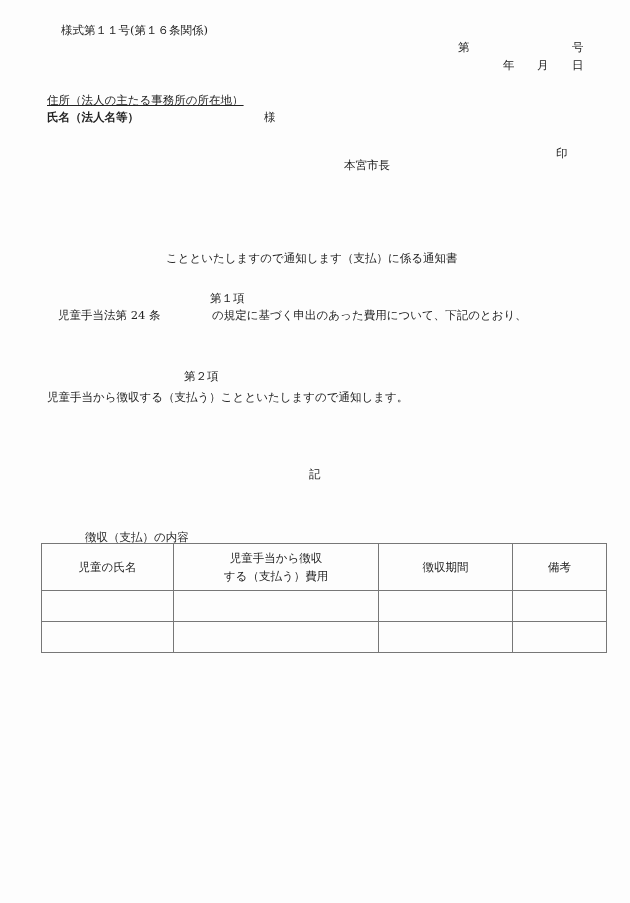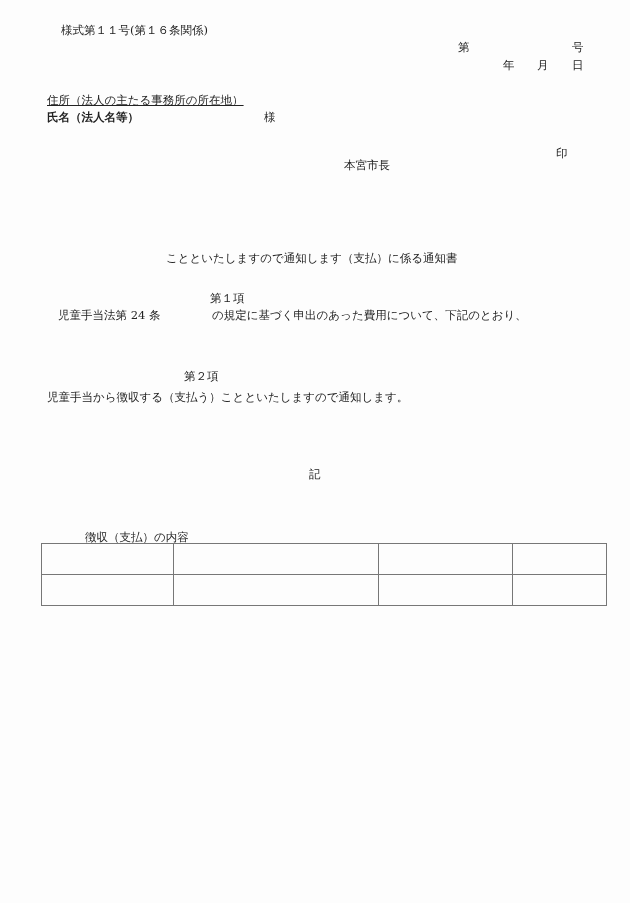--- a/index.html
+++ b/index.html
@@ -71,20 +71,29 @@
   <div class="abs" style="left:47px; top:532px;margin-left:38px;">徴収（支払）の内容</div>
 
   <table class="table">
     <colgroup>
       <col style="width:132px">
       <col style="width:205px">
       <col style="width:134px">
       <col style="width:94px">
     </colgroup>
     <tbody>
+        <tr class="head">
+      <td>児童の氏名</td>
+      <td>
+        <div>児童手当から徴収</div>
+        <div>する（支払う）費用</div>
+      </td>
+      <td>徴収期間</td>
+      <td>備考</td>
+    </tr>
     <tr class="row">
       <td></td>
       <td></td>
       <td></td>
       <td></td>
     </tr>
     <tr class="row">
       <td></td>
       <td></td>
       <td></td>

